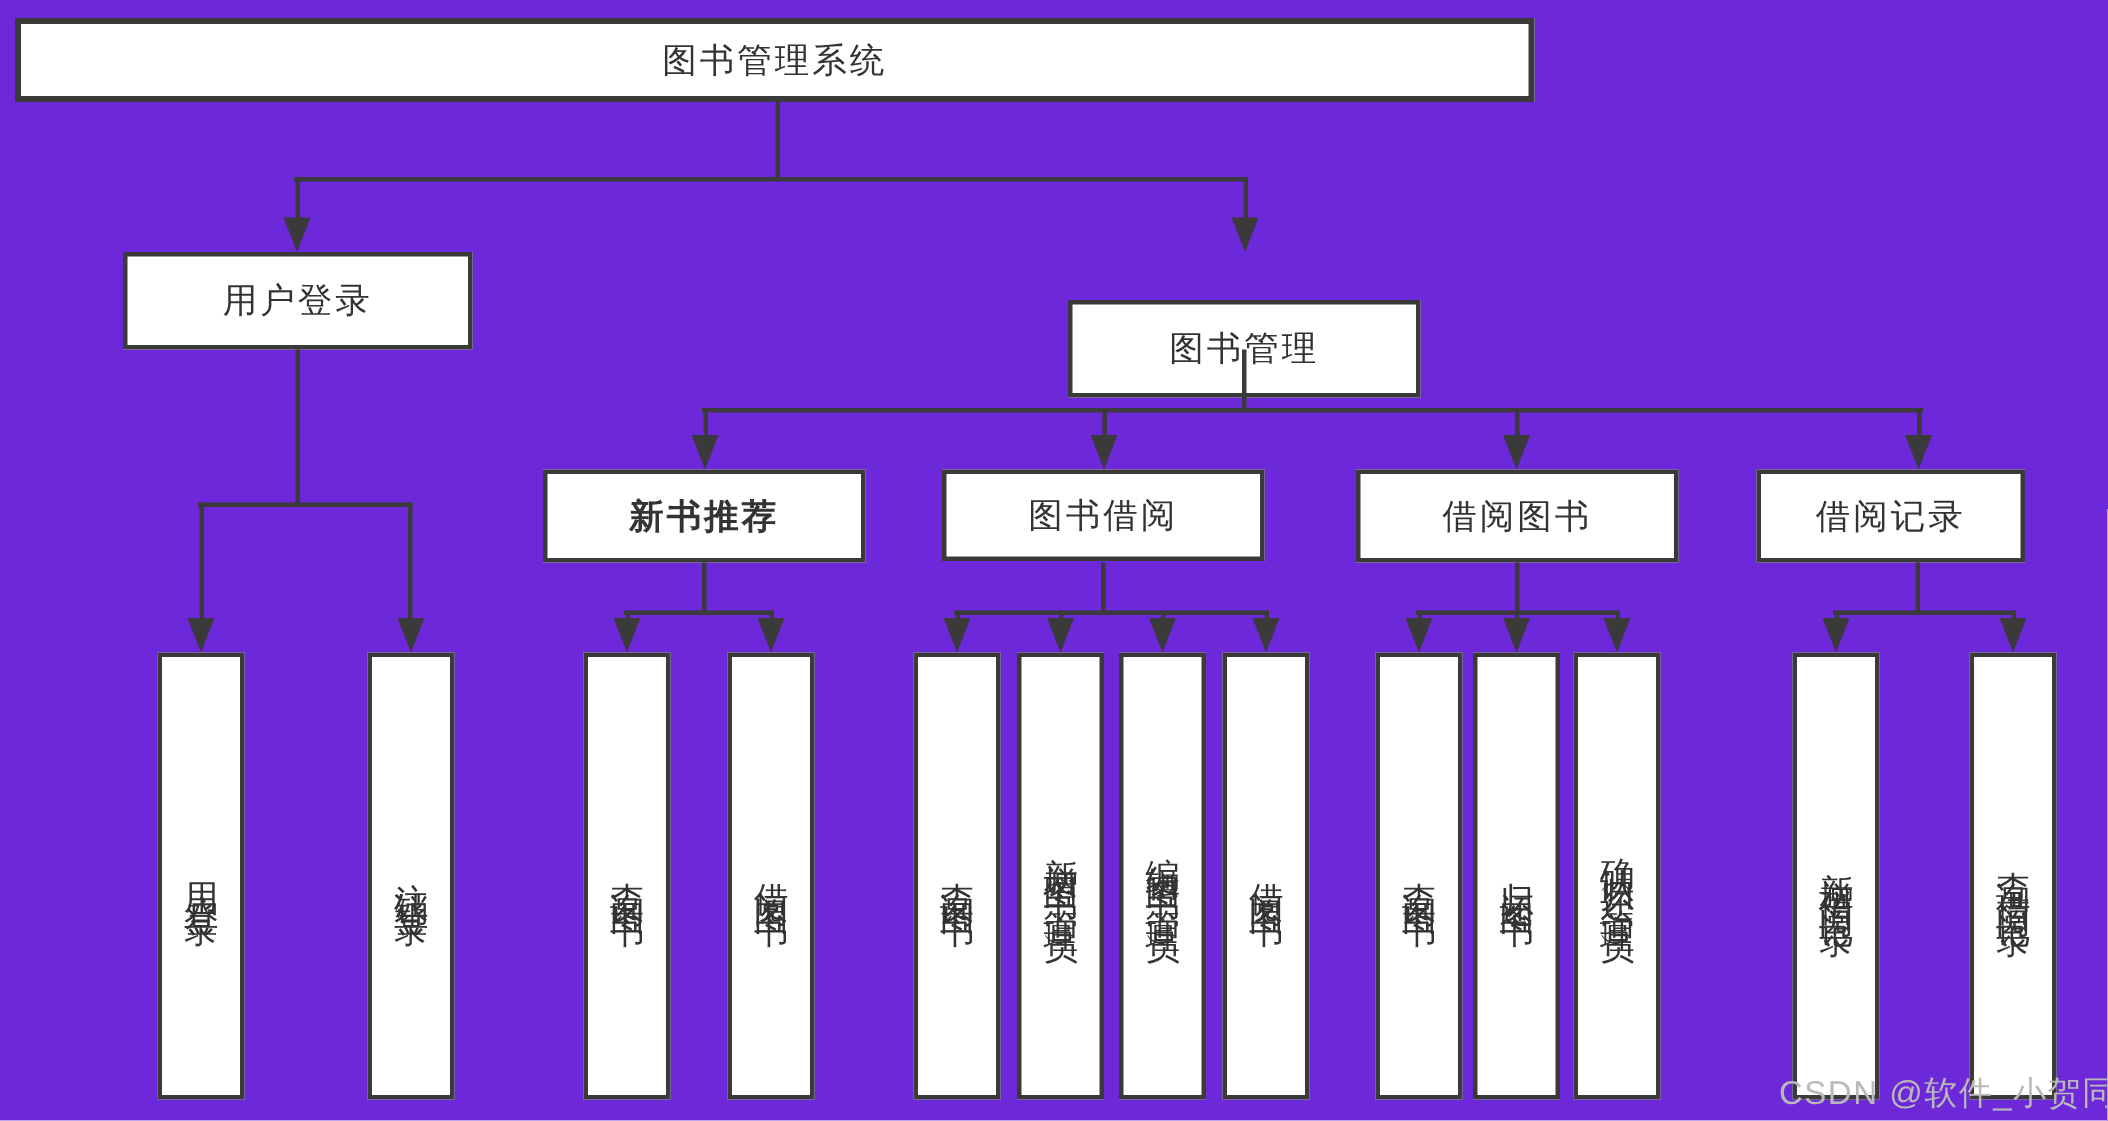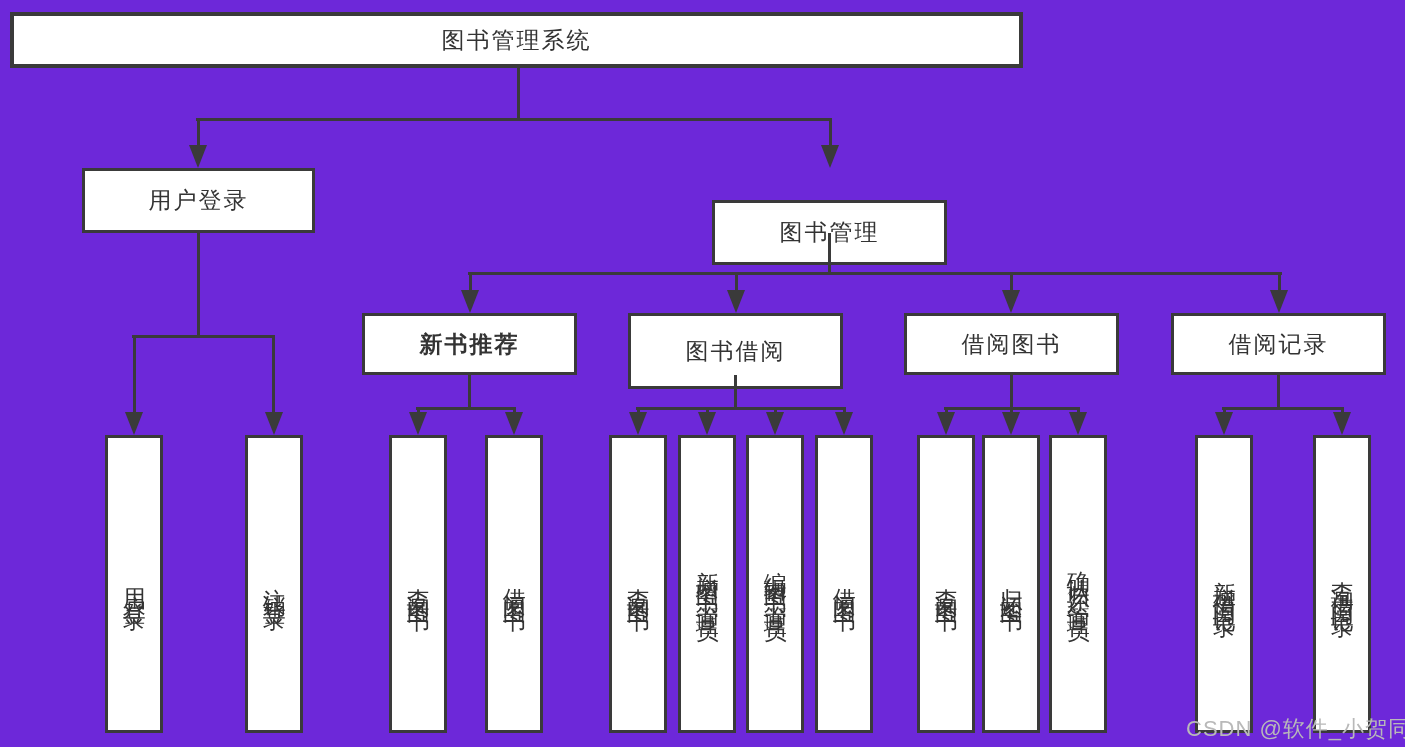--- a/index.html
+++ b/index.html
@@ -80,23 +80,23 @@
   <div class="vline" style="left:469px; top:272px; height:20px;"></div>
   <div class="vline" style="left:735px; top:272px; height:20px;"></div>
   <div class="vline" style="left:1010px; top:272px; height:20px;"></div>
   <div class="vline" style="left:1278px; top:272px; height:20px;"></div>
   <div class="arrow" style="left:461px; top:290px;"></div>
   <div class="arrow" style="left:727px; top:290px;"></div>
   <div class="arrow" style="left:1002px; top:290px;"></div>
   <div class="arrow" style="left:1270px; top:290px;"></div>
 
   <div class="box" style="left:362px; top:313px; width:215px; height:62px;font-weight:bold;">新书推荐</div>
-  <div class="box" style="left:628px; top:313px; width:215px; height:76px;">图书借阅</div>
+  <div class="box" style="left:628px; top:313px; width:215px; height:61px;">图书借阅</div>
   <div class="box" style="left:904px; top:313px; width:215px; height:62px;">借阅图书</div>
-  <div class="box" style="left:1171px; top:313px; width:215px; height:62px;">借阅记录</div>
+  <div class="box" style="left:1171px; top:313px; width:179px; height:62px;">借阅记录</div>
 
   <div class="vline" style="left:468px; top:375px; height:35px;"></div>
   <div class="hline" style="left:416px; top:407px; width:100px;"></div>
   <div class="vline" style="left:417px; top:407px; height:8px;"></div>
   <div class="vline" style="left:513px; top:407px; height:8px;"></div>
   <div class="arrow" style="left:409px; top:412px;"></div>
   <div class="arrow" style="left:505px; top:412px;"></div>
 
   <div class="vline" style="left:734px; top:375px; height:35px;"></div>
   <div class="hline" style="left:636px; top:407px; width:210px;"></div>

